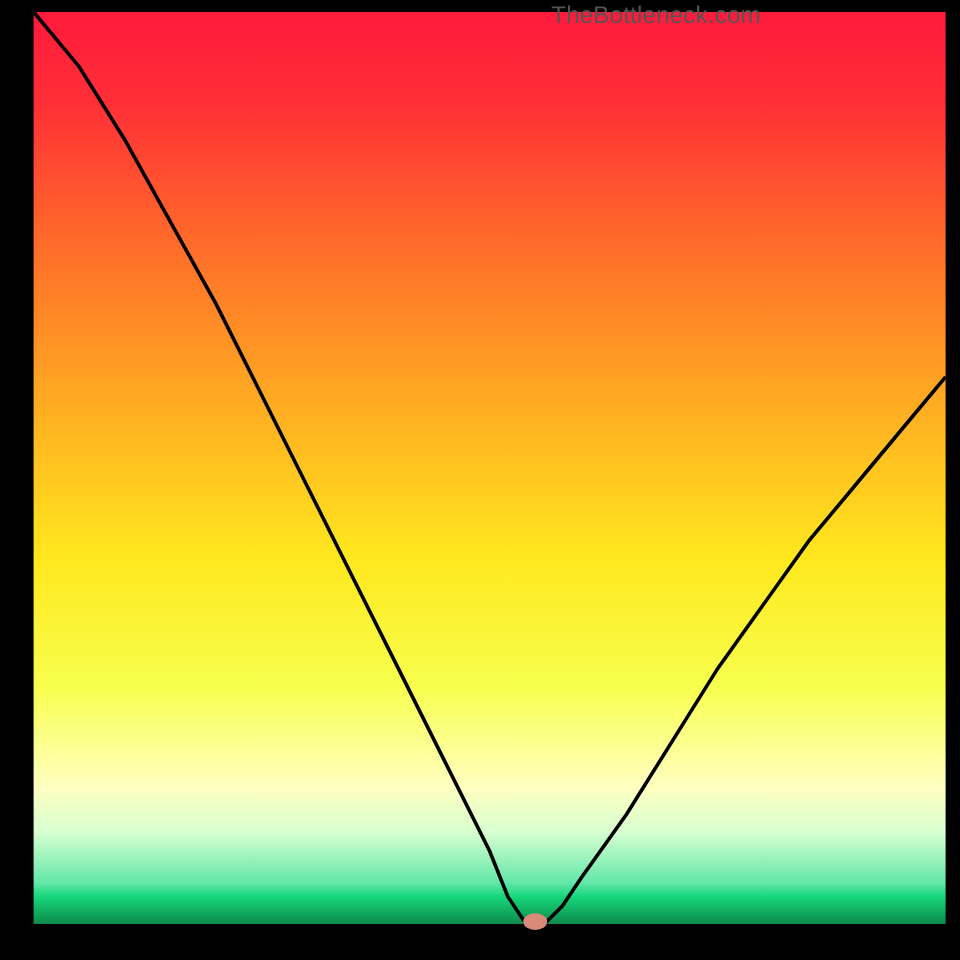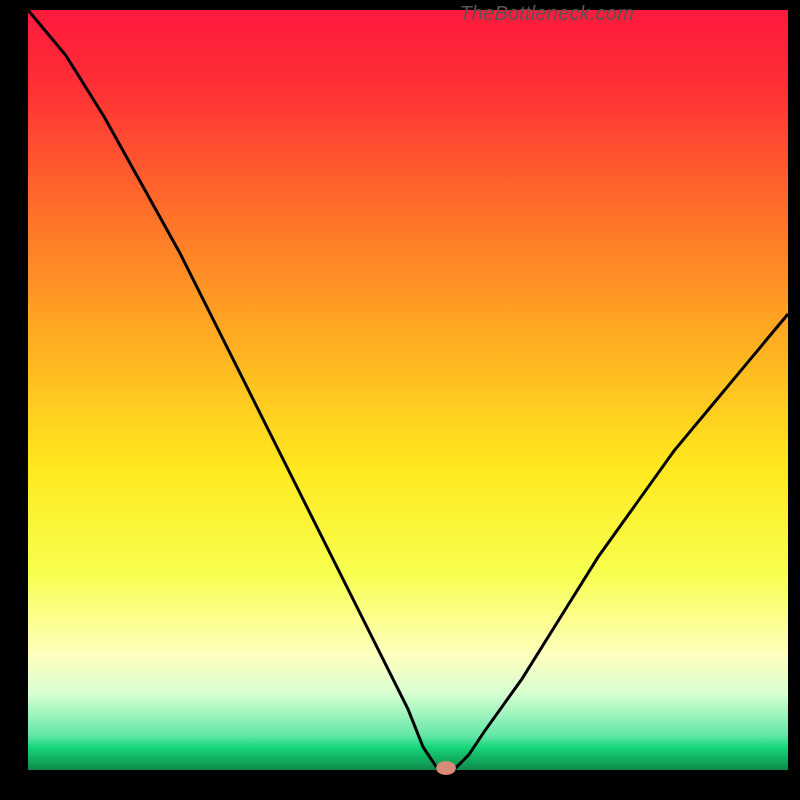--- a/index.html
+++ b/index.html
@@ -7,21 +7,20 @@
     padding: 0;
     width: 800px;
     height: 800px;
     background: #000;
     overflow: hidden;
   }
   .wrap {
     position: relative;
     width: 646px;
     height: 800px;
-    font-style: italic;
   }
   svg.chart {
     position: absolute;
     top: 0;
     left: 0;
   }
   .attrib {
     position: absolute;
     top: 2px;
     right: 12px;

